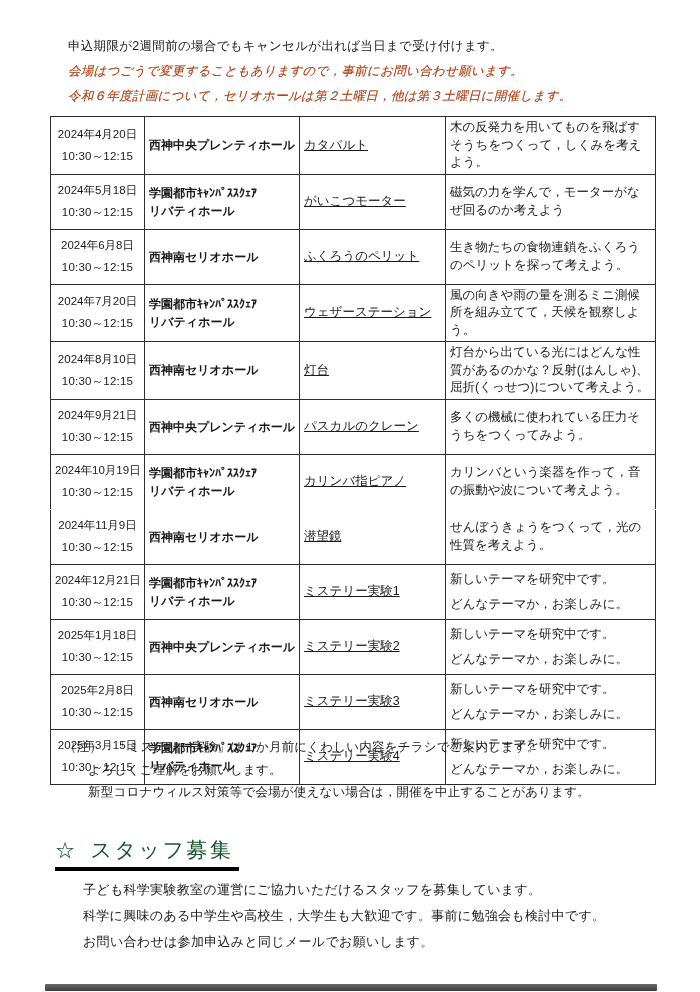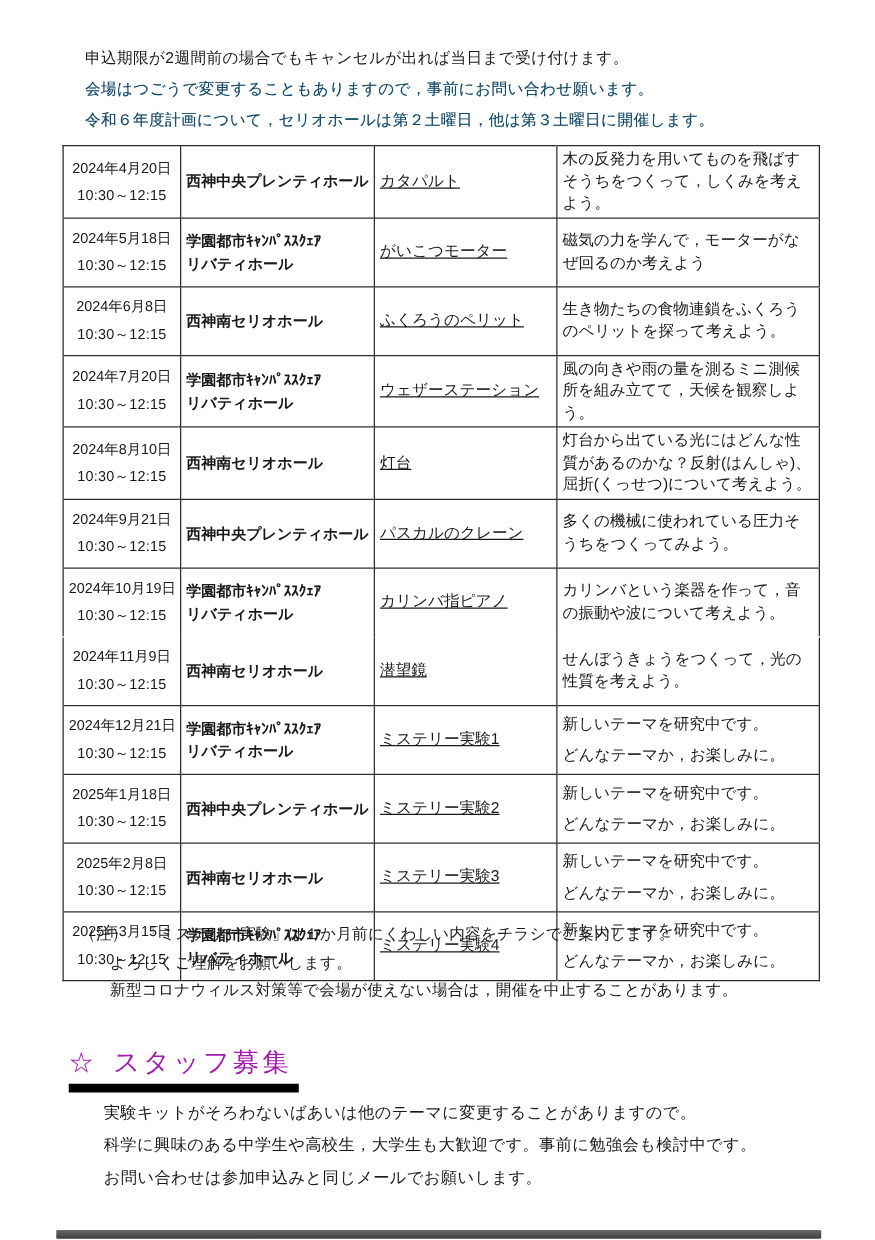--- a/index.html
+++ b/index.html
@@ -8,21 +8,21 @@
     width:700px;height:992px;position:relative;overflow:hidden;
     font-family:"Liberation Sans","DejaVu Sans",sans-serif;
     color:#1a1a1a;
     -webkit-font-smoothing:antialiased;
   }
   .page{position:absolute;inset:0;}
 
   
   .intro{position:absolute;left:68px;top:39px;width:600px;}
   .intro p{margin:0 0 11px 0;font-size:12.5px;line-height:14px;letter-spacing:.3px;}
-  .intro p.faint{color:#0c4a6e;text-shadow:0 0 .6px #aaa;}
+  .intro p.faint{color:#c2410c;text-shadow:0 0 .6px #aaa;font-style:italic;}
 
   
   table.schedule{
     position:absolute;left:50px;top:116px;width:605px;
     border-collapse:collapse;table-layout:fixed;
     border:1.5px solid #2a2a2a;
   }
   table.schedule col.w-date{width:94px;}
   table.schedule col.w-venue{width:155px;}
   table.schedule col.w-event{width:146px;}
@@ -53,22 +53,22 @@
   
   .notes{position:absolute;left:64px;top:736px;width:610px;list-style:none;margin:0;padding:0;}
   .notes li{font-size:12.5px;line-height:22.5px;letter-spacing:.2px;}
   .notes li:nth-child(2),.notes li:nth-child(3){margin-left:24px;}
   .notes li:nth-child(4){margin-left:42px;}
 
   
   .staff-heading{
     position:absolute;left:55px;top:836px;
     font-family:"Liberation Serif","DejaVu Serif",serif;
-    font-size:21px;letter-spacing:2.5px;color:#a21caf;
-    border-bottom:7px solid #000000;padding:0 6px 3px 0;
+    font-size:21px;letter-spacing:2.5px;color:#14532d;
+    border-bottom:4px solid #000000;padding:0 6px 3px 0;
   }
   .staff-heading .star{margin-right:13px;font-size:20px;}
   .staff-body{position:absolute;left:83px;top:877px;width:590px;}
   .staff-body p{margin:0;font-size:13px;line-height:26px;letter-spacing:.3px;}
 
   
   .scan-edge{
     position:absolute;left:45px;top:984px;width:612px;height:7px;
     background:linear-gradient(#6a6a6a,#3c3c3c);border-radius:1px;
   }
@@ -216,20 +216,20 @@
     <li>（注）　「ミステリー実験」は１か月前にくわしい内容をチラシでご案内します。</li>
     <li>よろしくご理解をお願いします。</li>
     <li>新型コロナウィルス対策等で会場が使えない場合は，開催を中止することがあります。</li>
   </ul>
 
   <div class="staff-heading">
     <span class="star">☆</span><span>スタッフ募集</span>
   </div>
 
   <div class="staff-body">
-    <p>実験キットがそろわないばあいは他のテーマに変更することがありますので。</p>
+    <p>子ども科学実験教室の運営にご協力いただけるスタッフを募集しています。</p>
     <p>科学に興味のある中学生や高校生，大学生も大歓迎です。事前に勉強会も検討中です。</p>
     <p>お問い合わせは参加申込みと同じメールでお願いします。</p>
   </div>
 
   <div class="scan-edge"></div>
 
 </div>
 
 </body></html>

